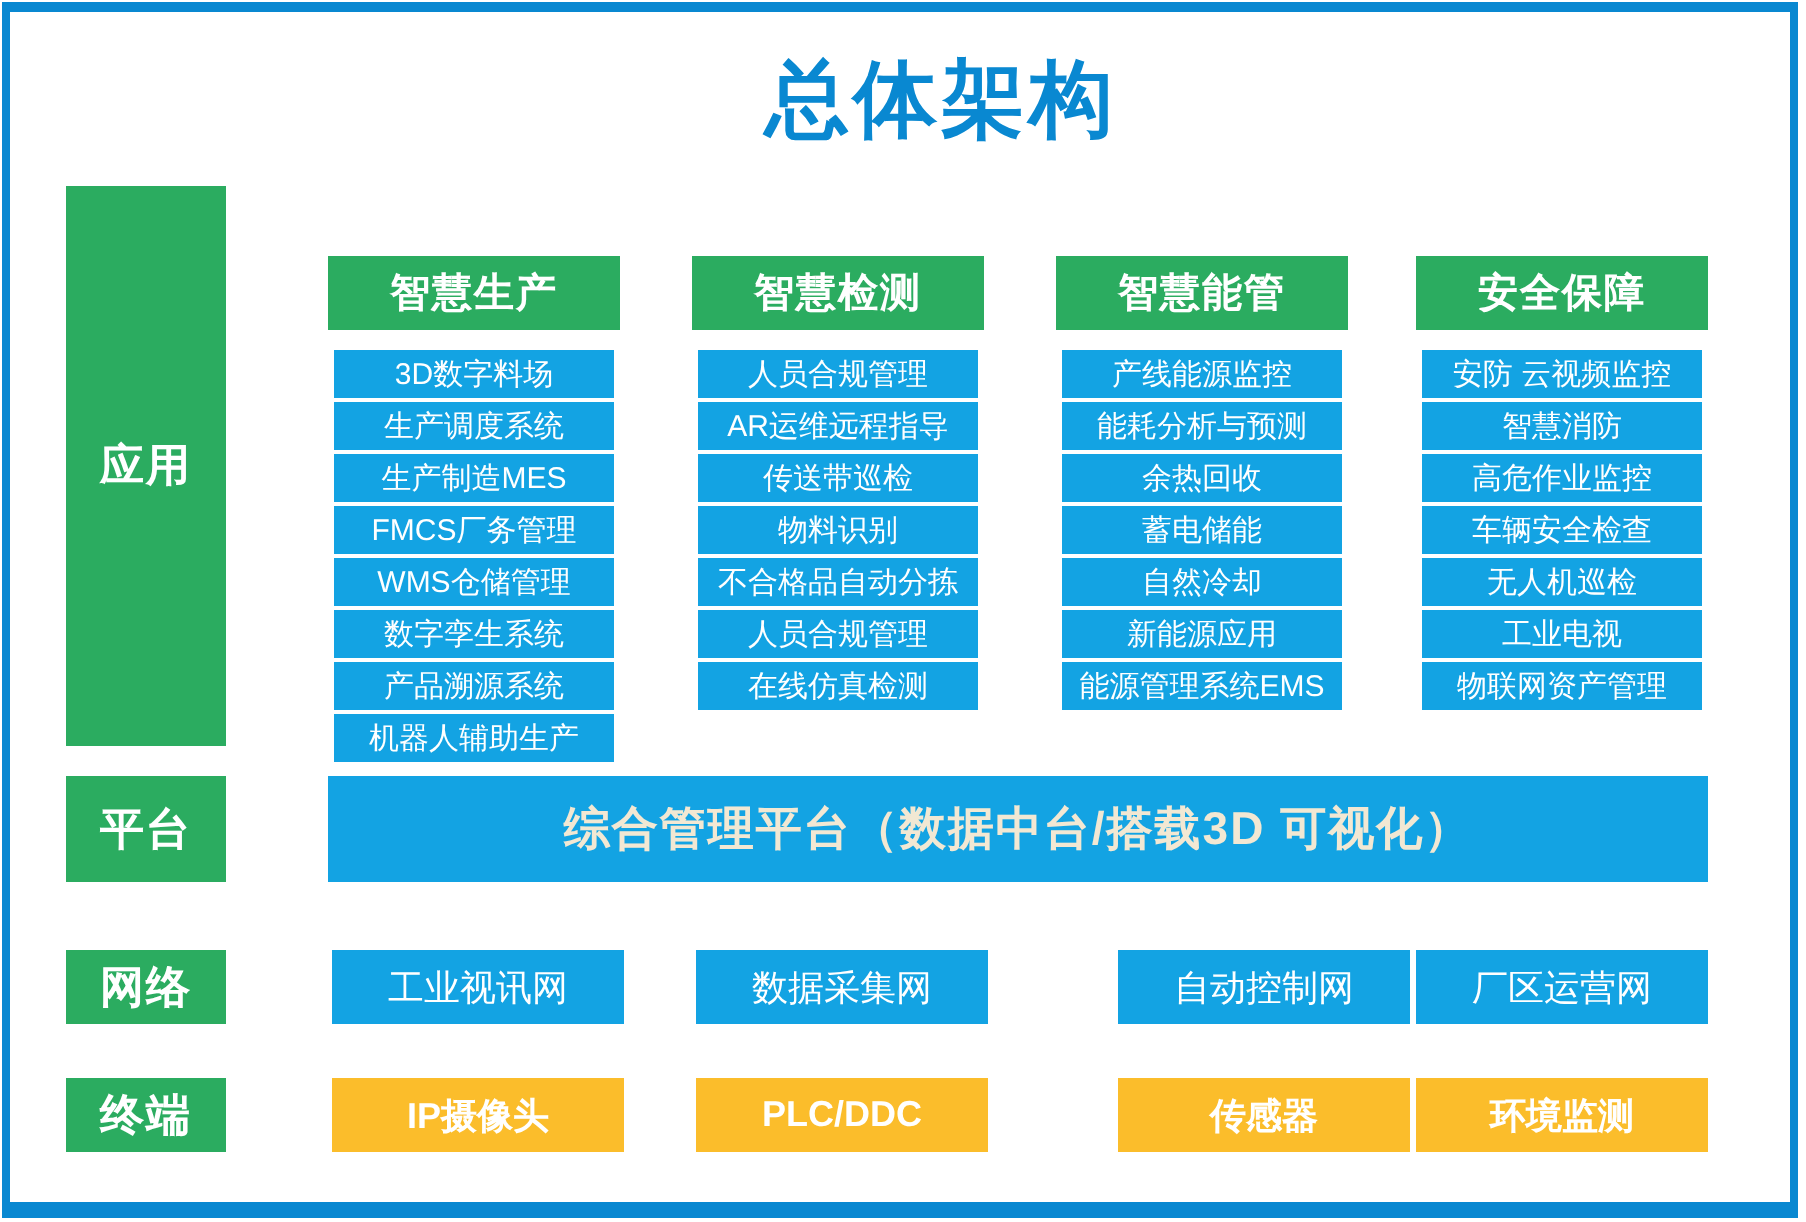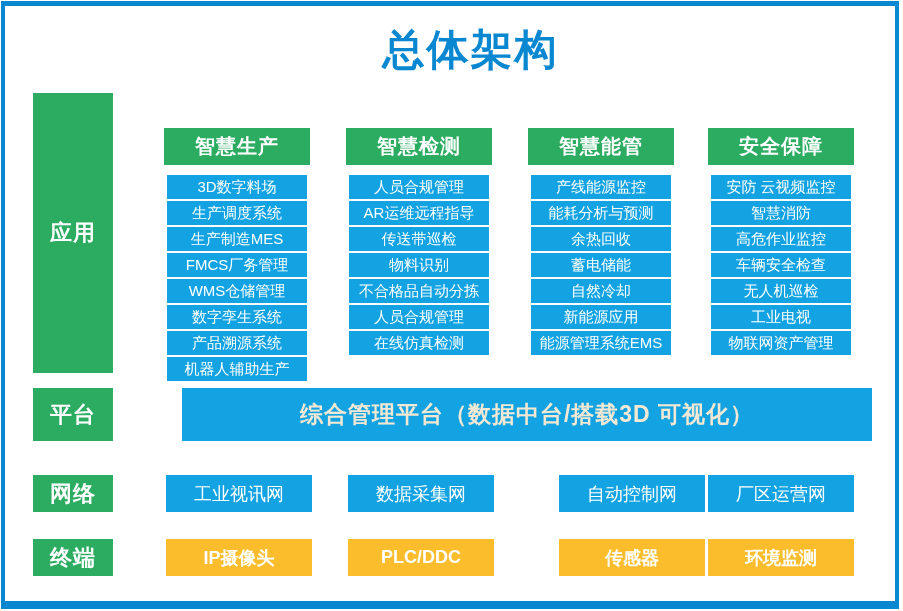--- a/index.html
+++ b/index.html
@@ -71,21 +71,20 @@
   
   .platform-bar {
     position:absolute;
     left:164px; top:388px;
     width:690px; height:53px;
     background:#13a3e3;
     color:#f2e8d3;
     font-size:23px; font-weight:bold;
     display:flex; align-items:center; justify-content:center;
     letter-spacing:1px;
-    margin-left:18px;
   }
 
   
   .netbox, .termbox {
     position:absolute;
     width:146px; height:37px;
     display:flex; align-items:center; justify-content:center;
     font-size:18px;
     color:#ffffff;
     white-space:nowrap;

